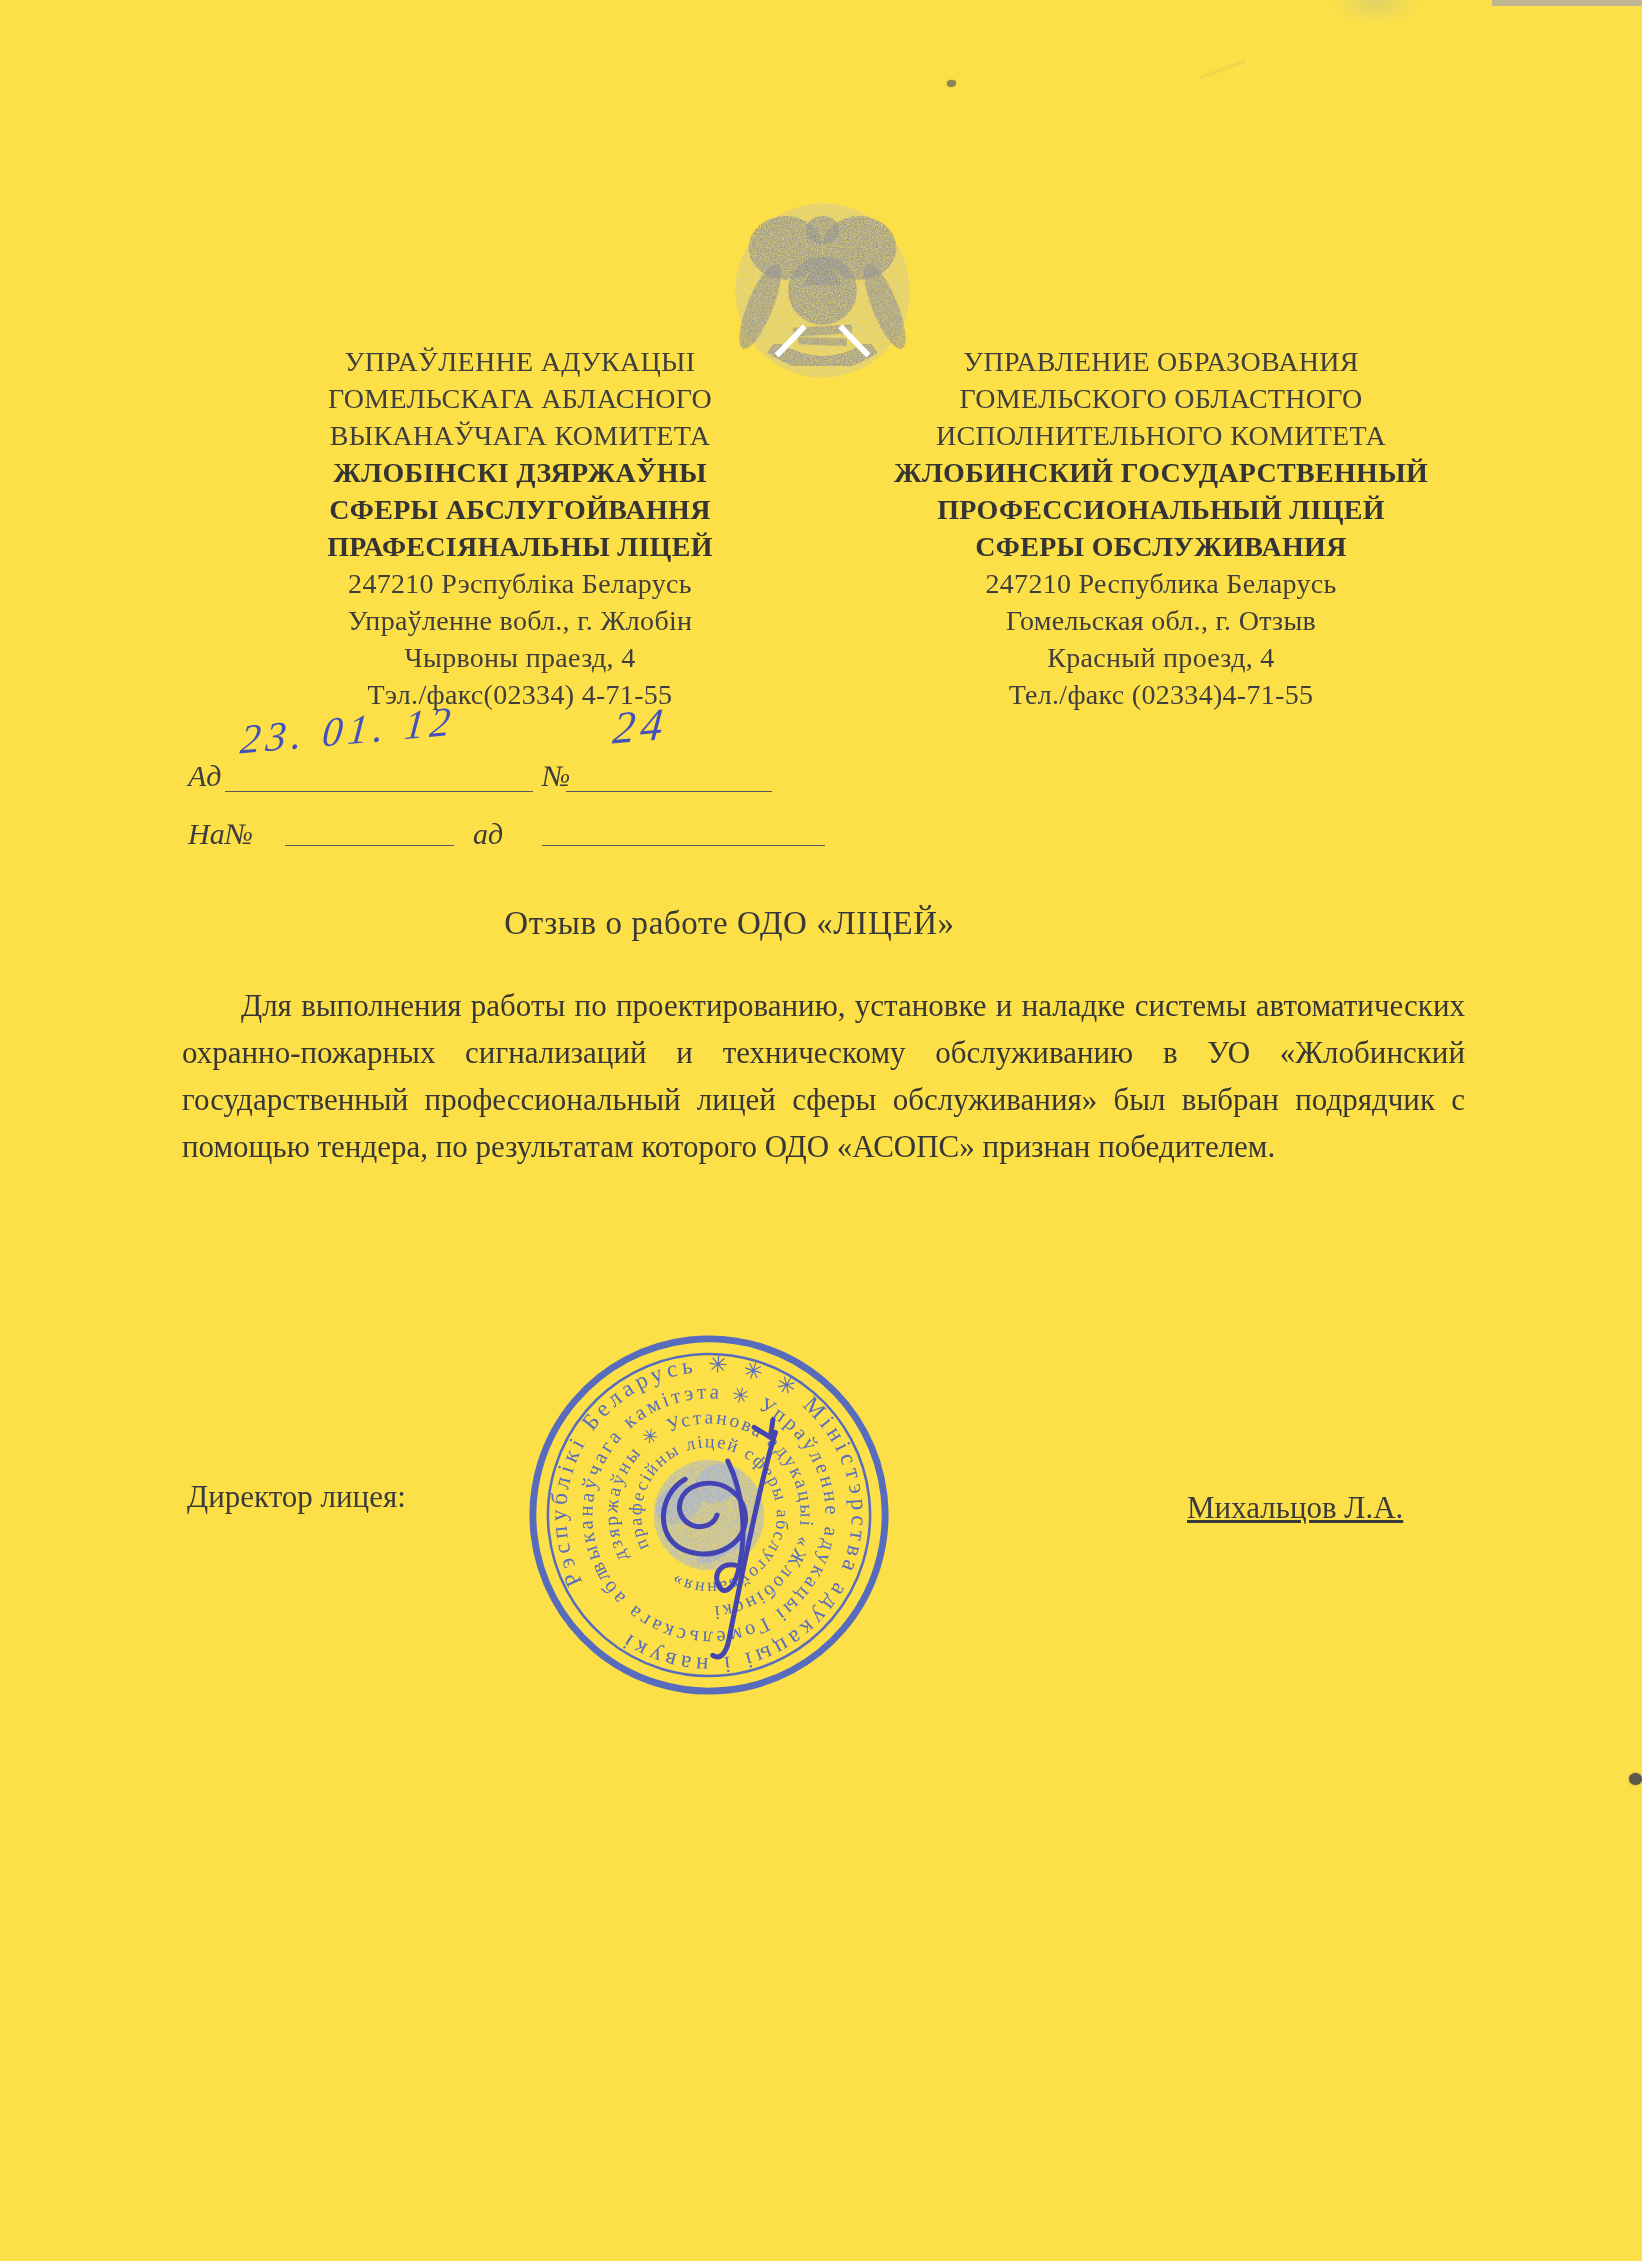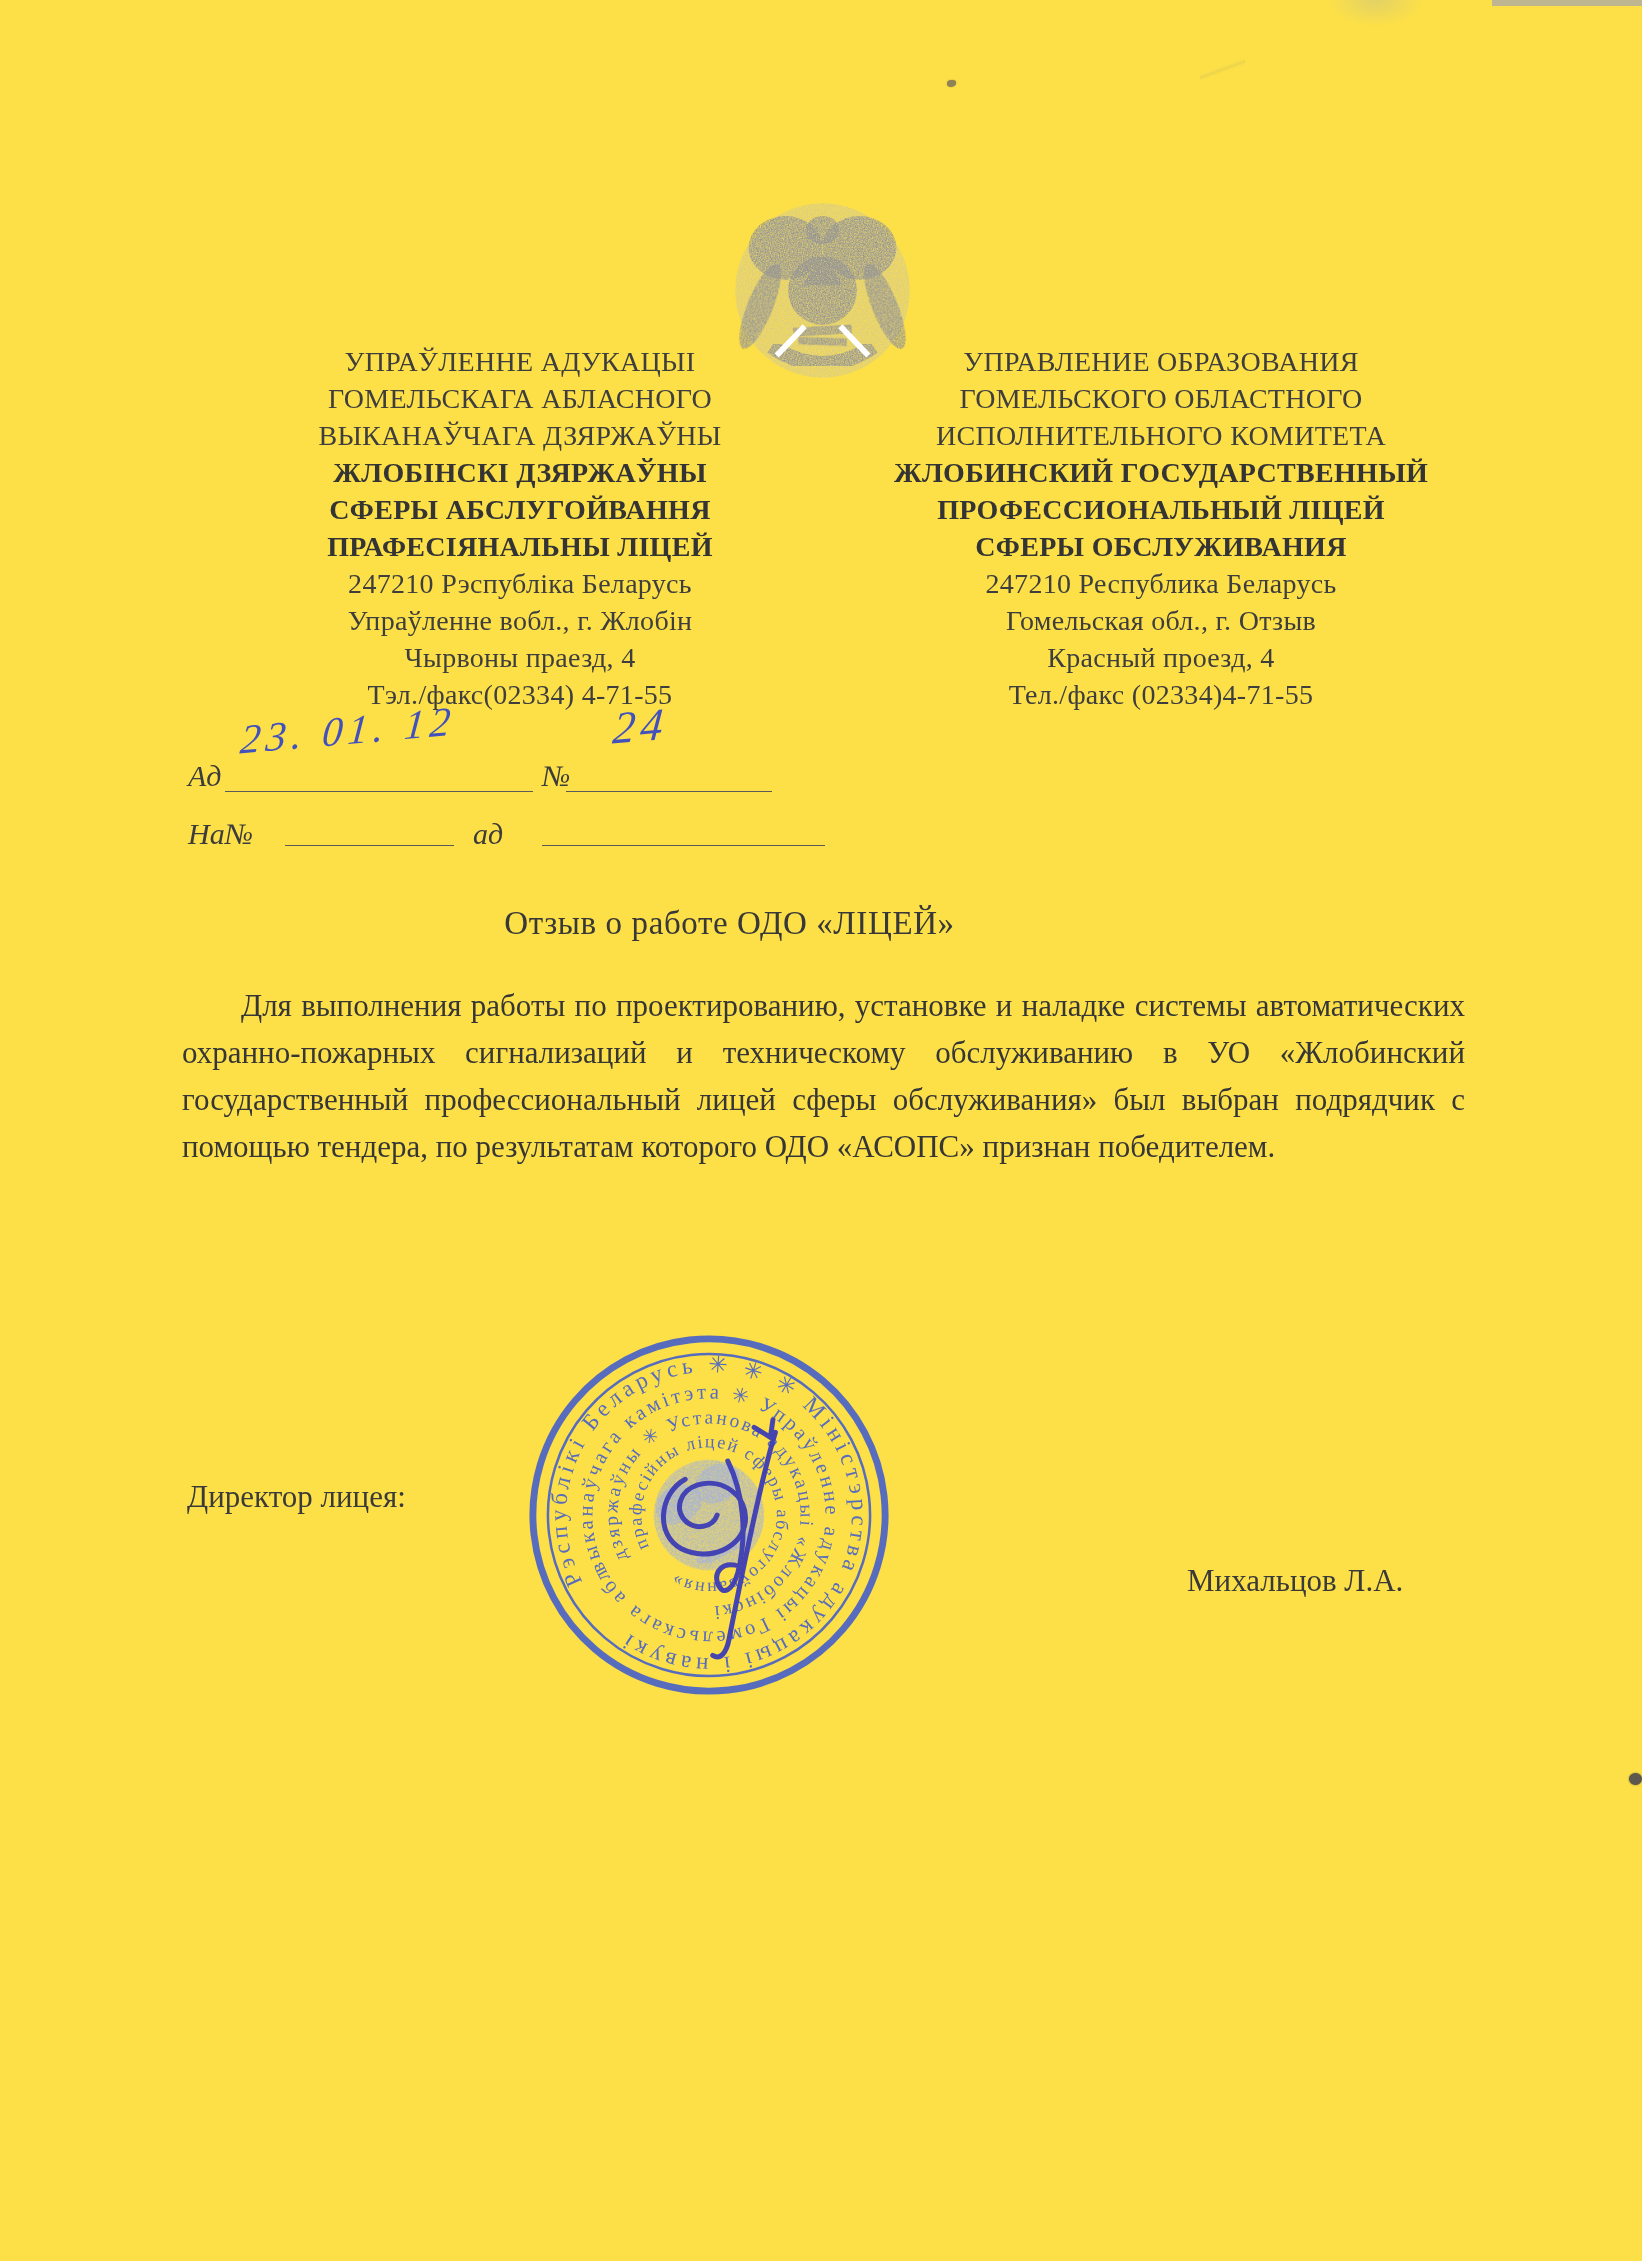--- a/index.html
+++ b/index.html
@@ -34,21 +34,21 @@
 
   
   #doc-title { position:absolute; left:182px; top:905px; width:1095px; text-align:center; font-size:33px; color:#383838; letter-spacing:0.6px; }
 
   
   #body-text { position:absolute; left:182px; top:982px; width:1283px; }
   #body-text p { margin:0; font-size:31px; line-height:47px; text-align:justify; text-indent:59px; color:#363636; }
 
   
   #director-label { position:absolute; left:187px;  top:1479px; font-size:31px; color:#3a3a3a; }
-  #director-name  { position:absolute; left:1187px; top:1563px; font-size:31px; color:#3a3a3a; }
+  #director-name  { position:absolute; left:1187px; top:1490px; font-size:31px; color:#3a3a3a;text-decoration:underline; }
 
   
   #stamp { position:absolute; left:521px; top:1327px; width:376px; height:376px; }
 </style>
 </head>
 <body>
 
 <div id="page">
 
   <div class="artifact" id="scan-bar-top-right"></div>
@@ -85,21 +85,21 @@
       <path d="M78,252 L122,206" stroke="#fff" stroke-width="9"></path>
       <path d="M222,252 L178,206" stroke="#fff" stroke-width="9"></path>
     </svg>
   </div>
 
   <div class="hdr-col" id="hdr-left">
     <div>
 
     <div class="hdr-line">УПРАЎЛЕННЕ АДУКАЦЫІ</div>
         <div class="hdr-line">ГОМЕЛЬСКАГА АБЛАСНОГО</div>
-        <div class="hdr-line">ВЫКАНАЎЧАГА ДЗЯРЖАЎНЫ</div>
+        <div class="hdr-line">ВЫКАНАЎЧАГА КОМИТЕТА</div>
       </div>
     <div class="hdr-bold">
 
     <div class="hdr-line">ЖЛОБІНСКІ ДЗЯРЖАЎНЫ</div>
         <div class="hdr-line">СФЕРЫ АБСЛУГОЙВАННЯ</div>
         <div class="hdr-line">ПРАФЕСІЯНАЛЬНЫ ЛІЦЕЙ</div>
       </div>
     <div>
 
     <div class="hdr-line">247210 Рэспубліка Беларусь</div>

